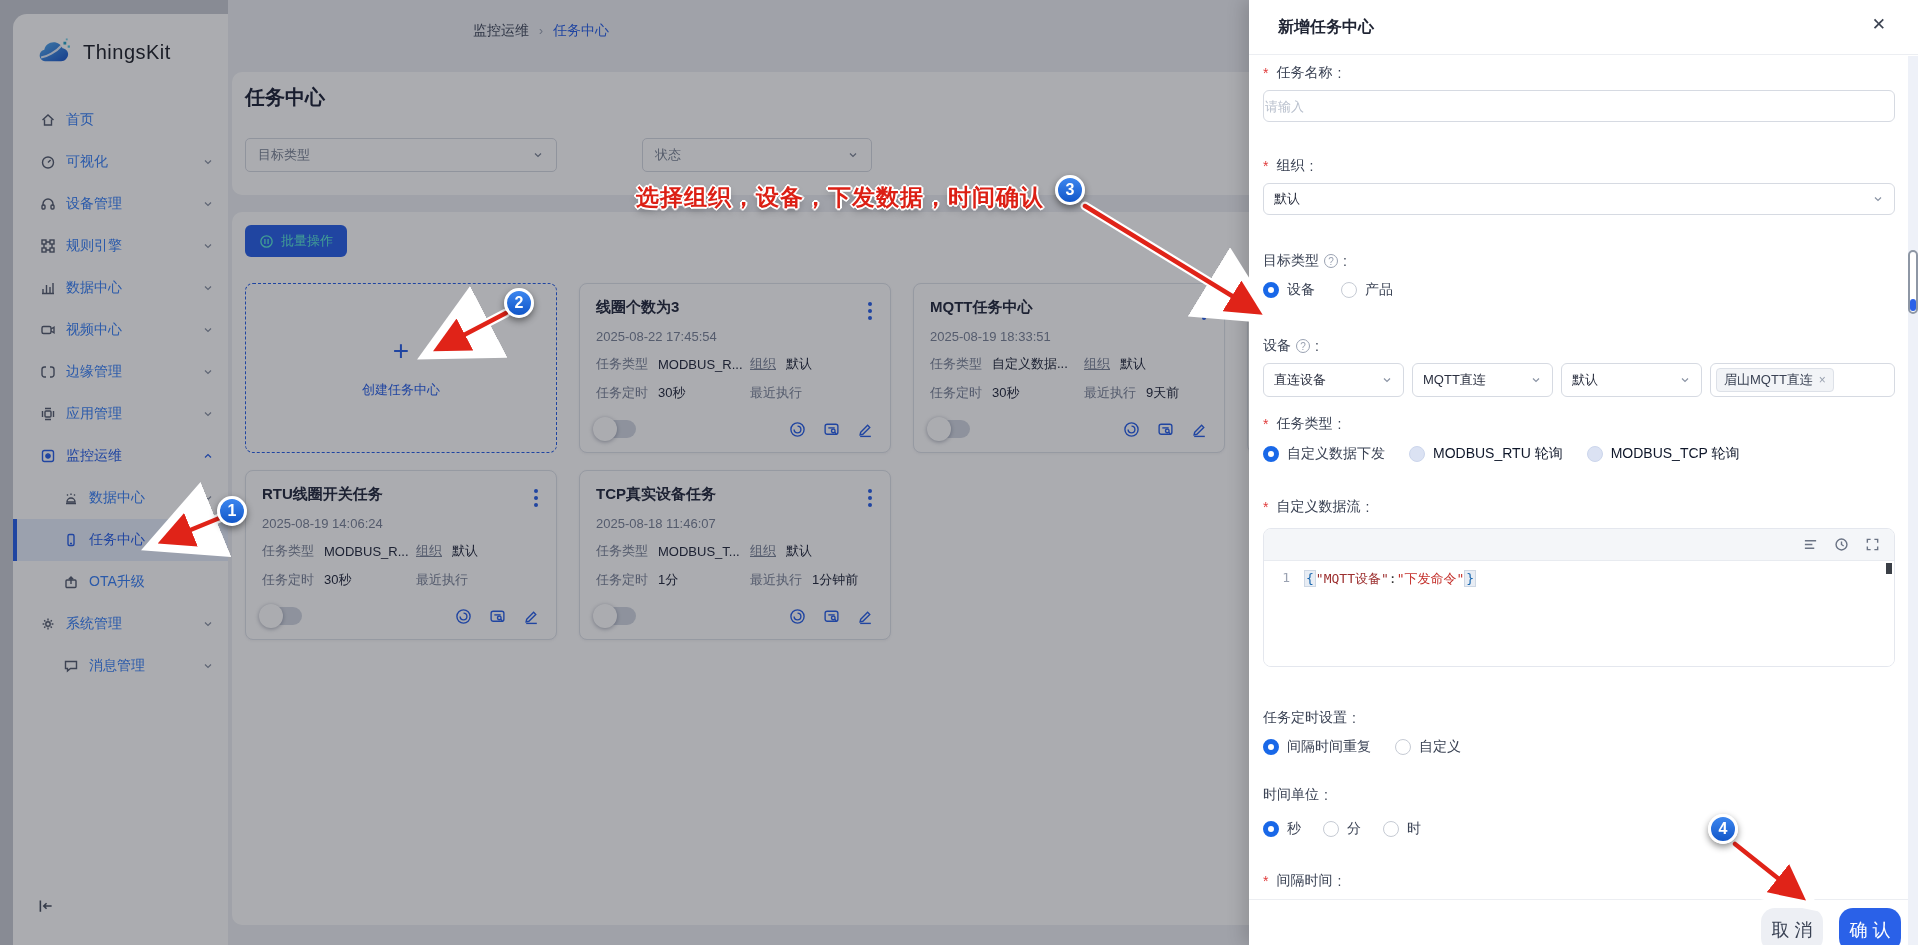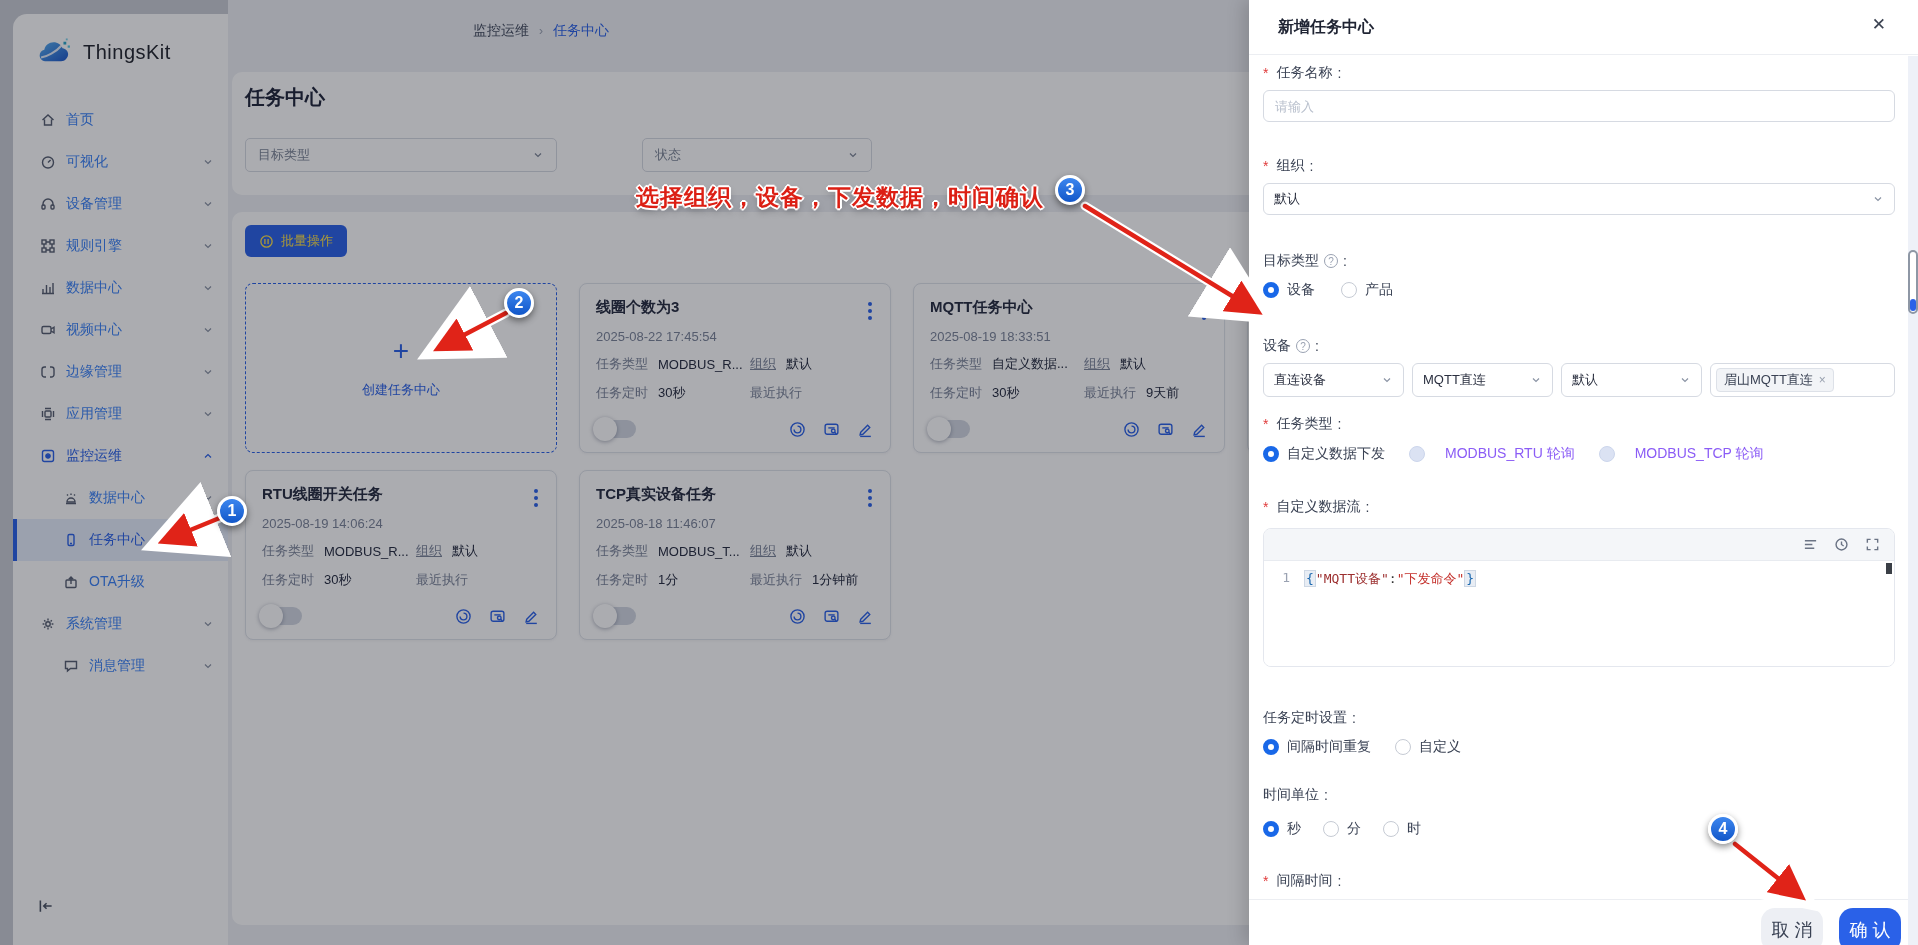--- a/index.html
+++ b/index.html
@@ -29,21 +29,21 @@
 
   .panel1 { position:absolute; left:232px; top:72px; right:10px; height:123px; background:#fff; border-radius:10px; }
   .page-title { position:absolute; left:245px; top:84px; font-size:20px; font-weight:700; color:#20253a; }
   .fsel { position:absolute; height:34px; background:#fff; border:1px solid #d6dae2; border-radius:5px; display:flex; align-items:center; padding:0 12px; font-size:13px; color:#7c8596; cursor:pointer; }
   .fsel .sp { flex:1; }
   .fsel .chev { width:12px; height:12px; color:#7c8596; }
   .fsel1 { left:245px; top:138px; width:312px; }
   .fsel2 { left:642px; top:138px; width:230px; }
 
   .panel2 { position:absolute; left:232px; top:212px; right:10px; bottom:20px; background:#fff; border-radius:10px; }
-  .btn-batch { position:absolute; left:245px; top:225px; height:32px; padding:0 14px; background:#2a61e8; color:#fde047; font-size:13px; border:none; border-radius:6px; display:flex; align-items:center; gap:7px; cursor:pointer; }
+  .btn-batch { position:absolute; left:245px; top:225px; height:32px; padding:0 14px; background:#2a61e8; color:#5eead4; font-size:13px; border:none; border-radius:6px; display:flex; align-items:center; gap:7px; cursor:pointer; }
   .btn-batch .ic { width:15px; height:15px; }
 
   .cards { position:absolute; left:245px; top:283px; width:1340px; display:flex; flex-wrap:wrap; gap:17px 22px; }
   .card { position:relative; width:312px; height:170px; background:#ffffff; border:1px solid #dfe3ea; border-radius:8px; padding:14px 16px; box-shadow:0 1px 3px rgba(30,40,70,.06); }
   .card.create { border:1.5px dashed #2a61e8; background:transparent; display:flex; flex-direction:column; align-items:center; justify-content:center; cursor:pointer; box-shadow:none; }
   .plus { color:#2a61e8; font-size:28px; line-height:28px; font-weight:300; }
   .create-label { margin-top:16px; color:#2a61e8; font-size:13px; }
   .card-head { display:flex; justify-content:space-between; align-items:flex-start; }
   .card-title { font-size:15px; font-weight:700; color:#252b3f; }
   .dots { position:relative; width:4px; height:4px; margin:4px 2px 0 0; border-radius:50%; background:#2a61e8; box-shadow:0 7px 0 #2a61e8, 0 14px 0 #2a61e8; cursor:pointer; }
@@ -63,32 +63,32 @@
   .mask { position:absolute; inset:0; background:rgba(13,17,28,.35); z-index:40; }
 
   
   .drawer { position:absolute; left:1249px; top:0; bottom:0; width:669px; background:#fff; z-index:50; box-shadow:-6px 0 16px rgba(0,0,0,.15); font-size:14px; }
   .dw-head { position:absolute; left:0; right:0; top:0; height:55px; border-bottom:1px solid #eceef2; }
   .dw-title { position:absolute; left:29px; top:17px; font-size:16px; font-weight:700; color:#1f2433; }
   .dw-close { position:absolute; right:32px; top:14px; font-size:17px; color:#3c4352; cursor:pointer; }
   .dw-label { position:absolute; left:14px; font-size:14px; color:#3a4254; display:flex; align-items:center; gap:5px; }
   .req::before { content:"*"; color:#e03a3a; margin-right:3px; }
   .qicon { display:inline-flex; width:14px; height:14px; border:1px solid #9aa2b2; border-radius:50%; color:#9aa2b2; font-size:10px; align-items:center; justify-content:center; }
-  .dw-input { position:absolute; left:14px; width:632px; height:32px; border:1px solid #d6dae2; border-radius:6px; padding:0 11px; font-size:13px; color:#2b3040; background:#fff; }
+  .dw-input { position:absolute; left:14px; width:632px; height:32px; border:1px solid #d6dae2; border-radius:6px; padding:0 1px; font-size:13px; color:#2b3040; background:#fff; }
   .dw-input::placeholder { color:#b9c0cd; }
   .dw-select { position:absolute; height:32px; border:1px solid #d6dae2; border-radius:6px; background:#fff; display:flex; align-items:center; padding:0 10px; font-size:13px; color:#2b3040; cursor:pointer; }
   .dw-select .sp { flex:1; }
   .dw-select .chev { width:12px; height:12px; color:#8a93a4; }
   .radios { position:absolute; left:14px; display:flex; align-items:center; gap:26px; }
   .ritem { display:flex; align-items:center; gap:8px; cursor:pointer; }
   .rdot { width:16px; height:16px; border-radius:50%; background:#fff; border:1px solid #c6cbd4; }
   .rdot.sel { border:5px solid #1968e8; }
   .rdot.dis { background:#dbe2f3; border:1px solid #ccd6ec; }
   .rlabel { color:#3a4254; font-size:14px; }
-  .rlabel.dis { color:#8b5cf6;margin-left:12px; }
+  .rlabel.dis { color:#0f172a; }
   .tagbox { position:absolute; left:461px; top:363px; width:185px; height:34px; border:1px solid #d6dae2; border-radius:6px; display:flex; align-items:center; padding:0 5px; }
   .tag { display:flex; align-items:center; gap:6px; background:#f2f4f7; border:1px solid #dde1e8; border-radius:4px; height:24px; padding:0 7px; font-size:13px; color:#3a4254; }
   .tag .x { color:#98a0ae; cursor:pointer; font-size:12px; }
 
   .editor { position:absolute; left:14px; top:528px; width:632px; height:139px; border:1px solid #e4e7ee; border-radius:8px; overflow:hidden; }
   .ed-bar { height:32px; background:#f4f6f9; border-bottom:1px solid #e8ebf0; display:flex; align-items:center; justify-content:flex-end; gap:16px; padding-right:14px; }
   .ed-bar .eic { width:15px; height:15px; color:#6b7485; cursor:pointer; }
   .ed-body { position:relative; height:106px; background:#fff; font-family:"DejaVu Sans Mono","Liberation Mono",monospace; font-size:13px; }
   .ed-line { display:flex; padding-top:9px; }
   .ed-num { width:40px; text-align:right; padding-right:14px; color:#9aa2b2; }

